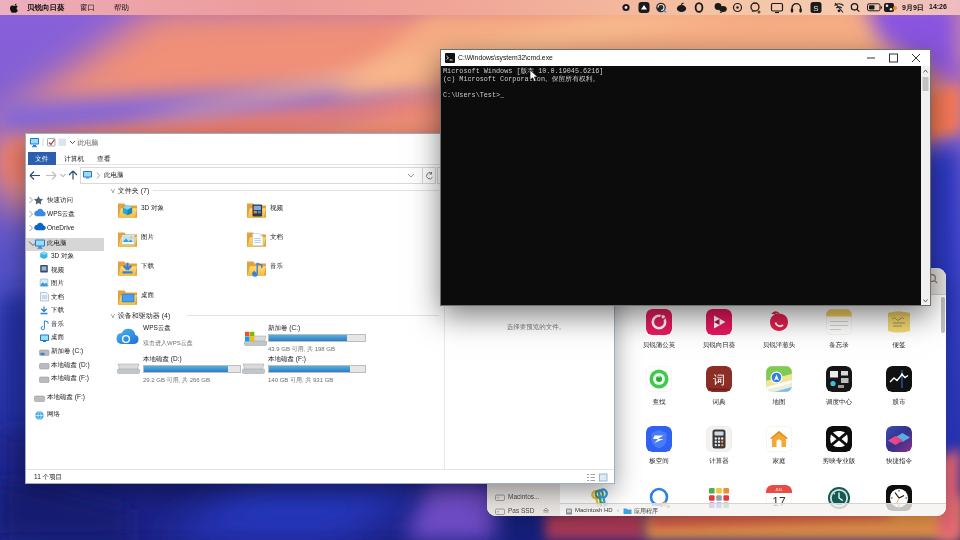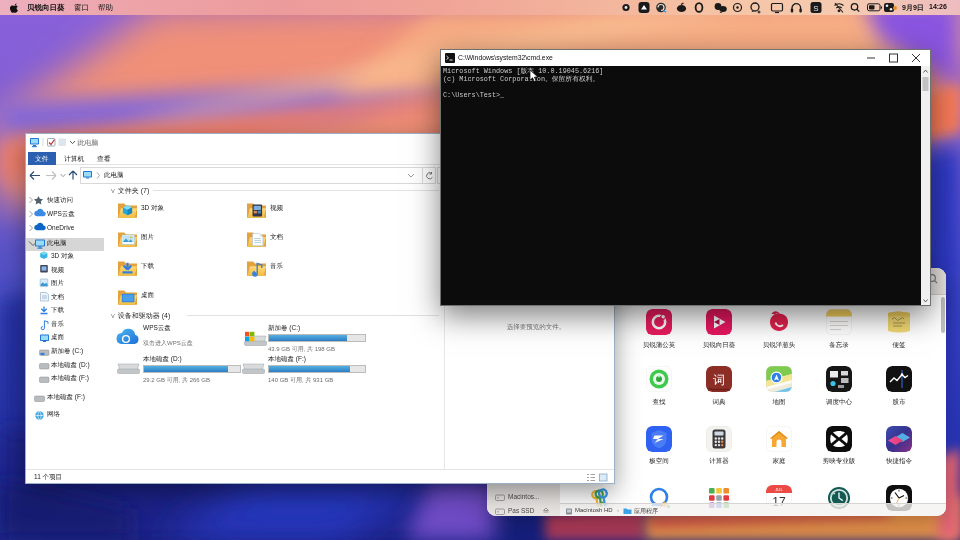--- a/index.html
+++ b/index.html
@@ -645,22 +645,22 @@
       <path d="M1 1 L1 11.2 L3.6 8.8 L5.2 12.6 L7 11.8 L5.4 8.1 L8.8 7.9 Z" fill="#fff" stroke="#000" stroke-width="0.7"></path>
     </svg>
   </div>
 
   <div id="menubar">
     <svg class="abs" style="left:10px; top:2.5px;" width="9" height="10" viewBox="0 0 9 10">
       <path d="M4.6 2.6 c0.1 -1.1 0.9 -2 1.9 -2.1 c0.1 1 -0.8 2 -1.9 2.1 z" fill="#111"></path>
       <path d="M6.7 5.3 c0 -1.2 1 -1.8 1.05 -1.85 c-0.6 -0.85 -1.5 -1 -1.8 -1 c-0.8 -0.1 -1.5 0.45 -1.9 0.45 c-0.4 0 -1 -0.44 -1.65 -0.43 c-0.85 0 -1.6 0.5 -2 1.2 c-0.9 1.5 -0.2 3.7 0.6 4.9 c0.4 0.6 0.9 1.3 1.5 1.25 c0.6 0 0.85 -0.4 1.6 -0.4 c0.7 0 0.9 0.4 1.6 0.38 c0.65 0 1.1 -0.6 1.5 -1.2 c0.45 -0.7 0.65 -1.35 0.66 -1.4 c-0.02 0 -1.26 -0.5 -1.26 -1.9 z" fill="#111"></path>
     </svg>
     <span class="mi" style="left:27px; font-weight:bold;">贝锐向日葵</span>
-    <span class="mi" style="left:74px;">窗口</span>
-    <span class="mi" style="left:98px;">帮助</span>
+    <span class="mi" style="left:80px;">窗口</span>
+    <span class="mi" style="left:114px;">帮助</span>
     <span class="mi" style="left:902px; font-weight:bold; font-size:7px;">9月9日</span>
     <span class="mi" style="left:929px; font-weight:bold; font-size:7px;">14:26</span>
     <svg class="abs" style="left:618px; top:0;" width="282" height="15" viewBox="0 0 282 15">
 
       <circle cx="8" cy="7.5" r="3.6" fill="#1a1a1a"></circle>
         <circle cx="8" cy="7.5" r="1.4" fill="#f0e8e8"></circle>
 
       <rect x="20.5" y="2" width="11" height="11" rx="3" fill="#1a1a1a"></rect>
       <path d="M23 9.5 l3 -4.5 l3 4.5 z" fill="#fff"></path>
 

